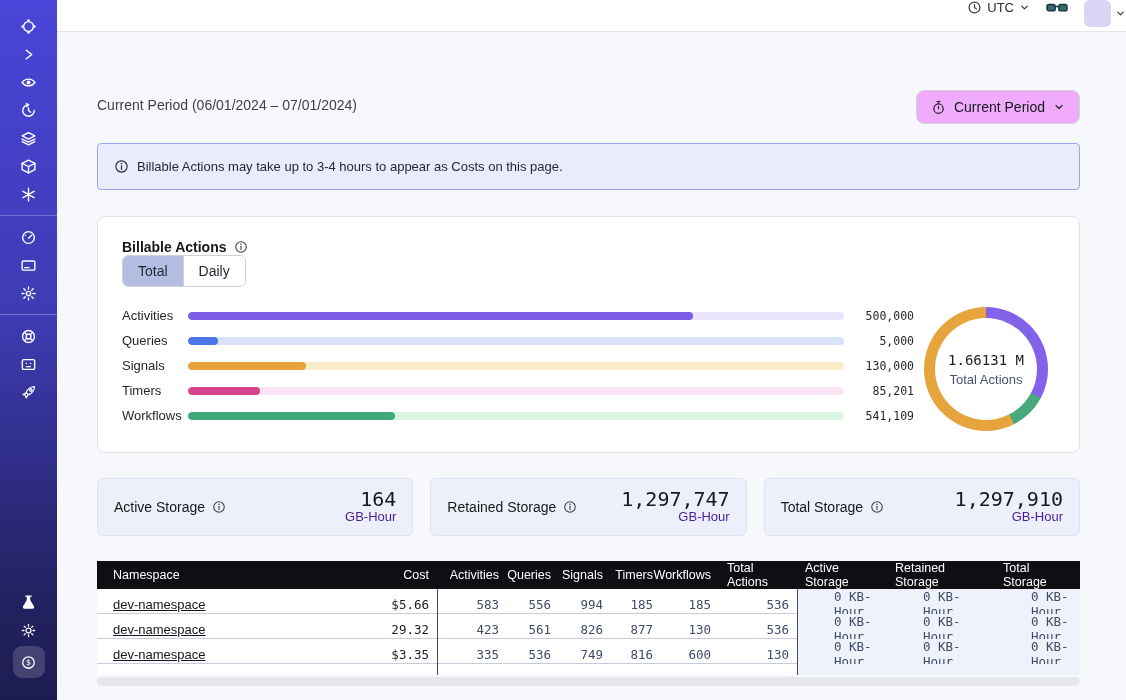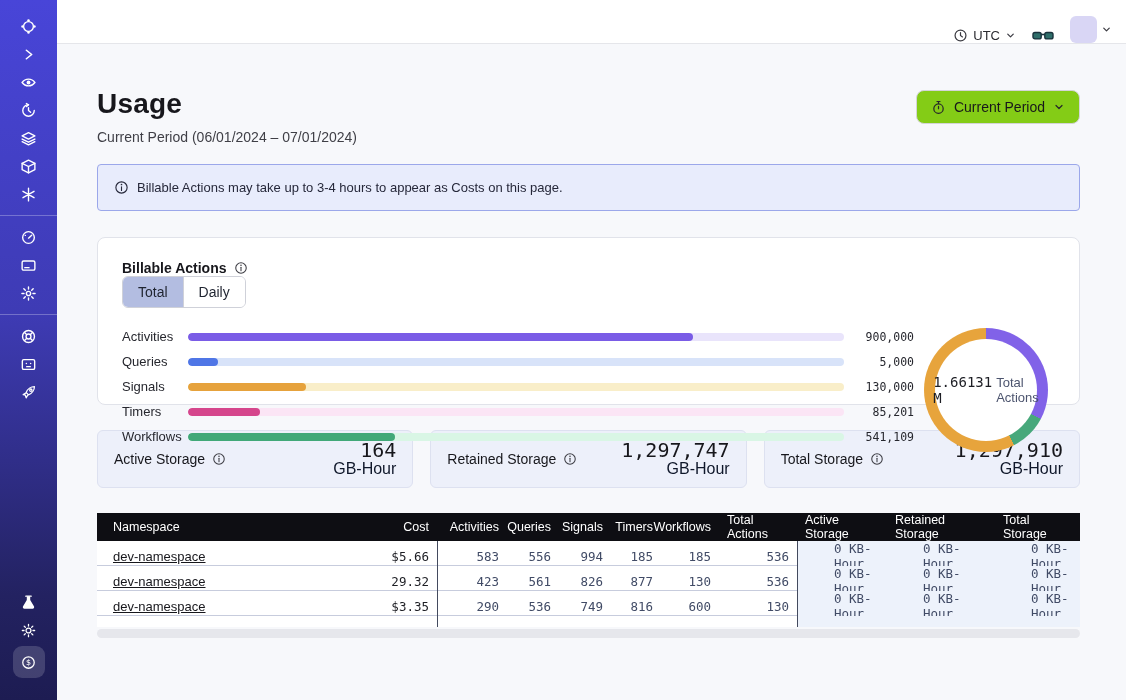--- a/index.html
+++ b/index.html
@@ -12,77 +12,77 @@
     background:linear-gradient(180deg,#4845d8 0%,#3e3bb4 45%,#232261 85%,#1d1c52 100%);
     display:flex; flex-direction:column; align-items:center; padding:12px 0 20px; z-index:5; }
   .sb-icon { width:24px; height:24px; display:flex; align-items:center; justify-content:center;
     margin:2px 0; cursor:pointer; flex:0 0 auto; }
   .sb-icon svg { width:17px; height:17px; }
   .sb-divider { width:100%; height:1px; background:rgba(255,255,255,.28); margin:7px 0; flex:0 0 auto; }
   .sb-spacer { flex:1 1 auto; }
   .sb-active { background:rgba(255,255,255,.16); border-radius:9px; width:32px; height:32px; }
 
   
-  .topbar { position:fixed; left:57px; top:0; right:0; height:44px; background:#fff;
-    border-bottom:1px solid #e5e6ea; display:flex; align-items:flex-end; justify-content:flex-end;
-    padding-right:14px; gap:16px; z-index:4; }
+  .topbar { position:fixed; left:57px; top:0; right:0; height:32px; background:#fff;
+    border-bottom:1px solid #e5e6ea; display:flex; align-items:flex-start; justify-content:flex-end;
+    gap:16px; z-index:4; }
   .tz-btn { display:flex; align-items:center; gap:5px; font-size:13px; color:#2b2b31; cursor:pointer; }
   .glasses-btn { display:flex; align-items:center; cursor:pointer; }
   .avatar-btn { display:flex; align-items:center; gap:4px; cursor:pointer; }
   .avatar { width:27px; height:27px; border-radius:6px; background:#d9d6f5; padding:1px; }
   .avatar-img { width:100%; height:100%; border-radius:5px;
     background:
       radial-gradient(circle at 50% 34%, #caa184 0 22%, #8a6148 38%, transparent 39%),
       radial-gradient(circle at 50% 10%, #4a3326 0 42%, transparent 43%),
       linear-gradient(180deg,#6c5444 0%, #3a2f2c 55%, #23201f 100%); }
 
   
   .main { position:absolute; left:57px; top:40px; width:1069px; height:660px;
     background:#f7f8fb; padding:48px 46px 0 40px; }
 
   .header-row { display:flex; align-items:flex-start; justify-content:space-between; }
   .page-title { font-size:28px; font-weight:700; letter-spacing:.2px; color:#17171c; }
   .page-subtitle { font-size:14px; color:#3f3f46; margin-top:9px;text-align:right; }
-  .period-btn { display:flex; align-items:center; gap:8px; background:#84cc16; border:1px solid #d4d4d8;
+  .period-btn { display:flex; align-items:center; gap:8px; background:#f0abfc; border:1px solid #d4d4d8;
     border-radius:8px; padding:8px 14px; font-size:14px; color:#18181b; cursor:pointer; margin-top:2px; }
 
   .banner { margin-top:19px; background:#e8ecfc; border:1px solid #9ba7ea; border-radius:4px;
     height:47px; display:flex; align-items:center; gap:8px; padding:0 16px; font-size:13px; color:#26283a; }
 
   
   .card { margin-top:26px; background:#fff; border:1px solid #e1e3ea; border-radius:8px;
-    height:168px; padding:22px 24px; position:relative; }
+    height:237px; padding:22px 24px; position:relative; }
   .card-title-row { display:flex; align-items:center; gap:7px; font-size:14px; font-weight:700; color:#17171c; }
   .tabs { display:inline-flex; border:1px solid #cfd1d9; border-radius:6px; overflow:hidden; }
   .tab { padding:7px 15px; font-size:14px; cursor:pointer; background:#fff; color:#1f2430; }
   .tab.active { background:#b3bde1; font-weight:400; }
   .tab + .tab { border-left:1px solid #cfd1d9; }
 
   .bars { margin-top:16px; width:792px; }
   .bar-row { display:flex; align-items:center; height:25px; }
   .bar-label { width:66px; font-size:13px; color:#26272e; flex:0 0 auto; }
   .bar-track { flex:1 1 auto; height:8px; border-radius:4px; overflow:hidden; }
   .bar-fill { height:8px; border-radius:4px; }
   .bar-value { width:62px; margin-left:8px; text-align:right; font-size:11.5px; color:#26272e; flex:0 0 auto; }
 
   .donut-wrap { position:absolute; right:31px; top:90px; width:124px; height:124px; }
   .donut { width:124px; height:124px; border-radius:50%; position:relative; }
   .donut-hole { position:absolute; inset:11px; border-radius:50%; background:#fff;
-    display:flex; align-items:center; justify-content:center; gap:4px; }
+    display:flex; flex-direction:column; align-items:center; justify-content:center; gap:4px; }
   .donut-total { font-size:14px; color:#1d1e24; }
   .donut-sub { font-size:13px; color:#4c546e; }
 
   
   .storage-row { margin-top:25px; display:flex; gap:17px; }
   .storage-card { flex:1 1 0; background:#edf0fa; border:1px solid #dde1f0; border-radius:6px;
     height:58px; display:flex; align-items:center; justify-content:space-between; padding:0 16px; }
   .storage-label { display:flex; align-items:center; gap:7px; font-size:14px; color:#17171c; }
   .storage-vals { text-align:right; }
   .storage-value { font-size:20px; color:#17171c; line-height:19px; }
-  .storage-unit { font-size:16px; color:#0f172a; }
+  .storage-unit { font-size:13px; color:#4c1d95; }
 
   
   .table { margin-top:25px; width:983px; }
   .trow { display:grid;
     grid-template-columns:250px 90px 70px 52px 52px 50px 58px 78px 90px 108px 85px; }
   .thead { background:#0e0e13; color:#fff; height:28px; }
   .thead .cell { font-size:12.5px; font-weight:500; }
   .cell { display:flex; align-items:center; padding:0 8px; }
   .cell.left { justify-content:flex-start; padding-left:16px; }
   .cell.right { justify-content:flex-end; }
@@ -234,21 +234,20 @@
     <svg class="ic" width="11" height="11" viewBox="0 0 16 16" fill="none" stroke="#3c3c43" stroke-width="1.8" stroke-linecap="round" stroke-linejoin="round">
         <path d="M4 6l4 4 4-4"></path>
       </svg>
   </div>
 </header>
 
 <main class="main">
 
   <div class="header-row">
     <div>
-      <h1 class="page-title">Usage</h1>
       <div class="page-subtitle">Current Period (06/01/2024 – 07/01/2024)</div>
     </div>
     <button class="period-btn">
       <svg class="ic" width="15" height="15" viewBox="0 0 16 16" fill="none" stroke="#26262b" stroke-width="1.3" stroke-linecap="round">
           <circle cx="8" cy="9.2" r="5"></circle>
           <path d="M8 6.8v2.4M6.4 1.6h3.2M8 1.6v2.2"></path>
         </svg>
       <span>Current Period</span>
       <svg class="ic" width="12" height="12" viewBox="0 0 16 16" fill="none" stroke="#26262b" stroke-width="1.6" stroke-linecap="round" stroke-linejoin="round">
           <path d="M4 6l4 4 4-4"></path>
@@ -279,21 +278,21 @@
       <div class="tab active">Total</div>
       <div class="tab">Daily</div>
     </div>
 
     <div class="bars">
       <div class="bar-row">
         <span class="bar-label">Activities</span>
         <span class="bar-track" style="background: rgb(233, 228, 251);">
             <span class="bar-fill" style="width: 77%; background: rgb(122, 92, 230); display: block;"></span>
           </span>
-        <span class="bar-value mono">900,000</span>
+        <span class="bar-value mono">500,000</span>
       </div>
       <div class="bar-row">
         <span class="bar-label">Queries</span>
         <span class="bar-track" style="background: rgb(216, 227, 249);">
             <span class="bar-fill" style="width: 4.5%; background: rgb(79, 118, 230); display: block;"></span>
           </span>
         <span class="bar-value mono">5,000</span>
       </div>
       <div class="bar-row">
         <span class="bar-label">Signals</span>
@@ -418,21 +417,21 @@
       <div class="cell right num mono storage-cell sep-l">0 KB-Hour</div>
       <div class="cell right num mono storage-cell">0 KB-Hour</div>
       <div class="cell right num mono storage-cell">0 KB-Hour</div>
     </div>
 
     <div class="trow tbody-row">
       <div class="cell left">
           <span class="ns-link">dev-namespace</span>
         </div>
       <div class="cell right cost mono">$3.35</div>
-      <div class="cell right num mono sep-l">290</div>
+      <div class="cell right num mono sep-l">335</div>
       <div class="cell right num mono">536</div>
       <div class="cell right num mono">749</div>
       <div class="cell right num mono">816</div>
       <div class="cell right num mono">600</div>
       <div class="cell right num mono">130</div>
       <div class="cell right num mono storage-cell sep-l">0 KB-Hour</div>
       <div class="cell right num mono storage-cell">0 KB-Hour</div>
       <div class="cell right num mono storage-cell">0 KB-Hour</div>
     </div>
 

